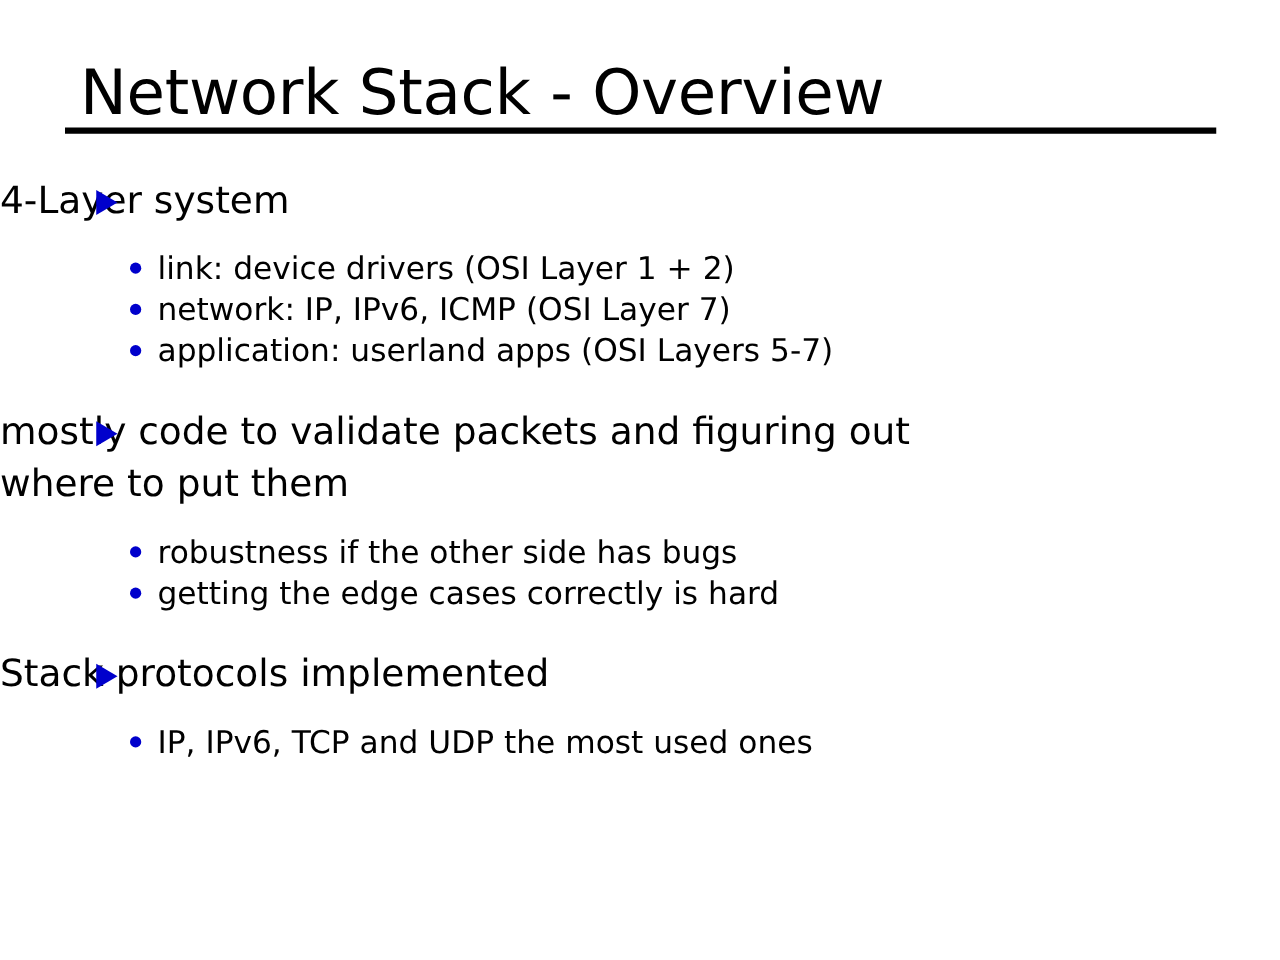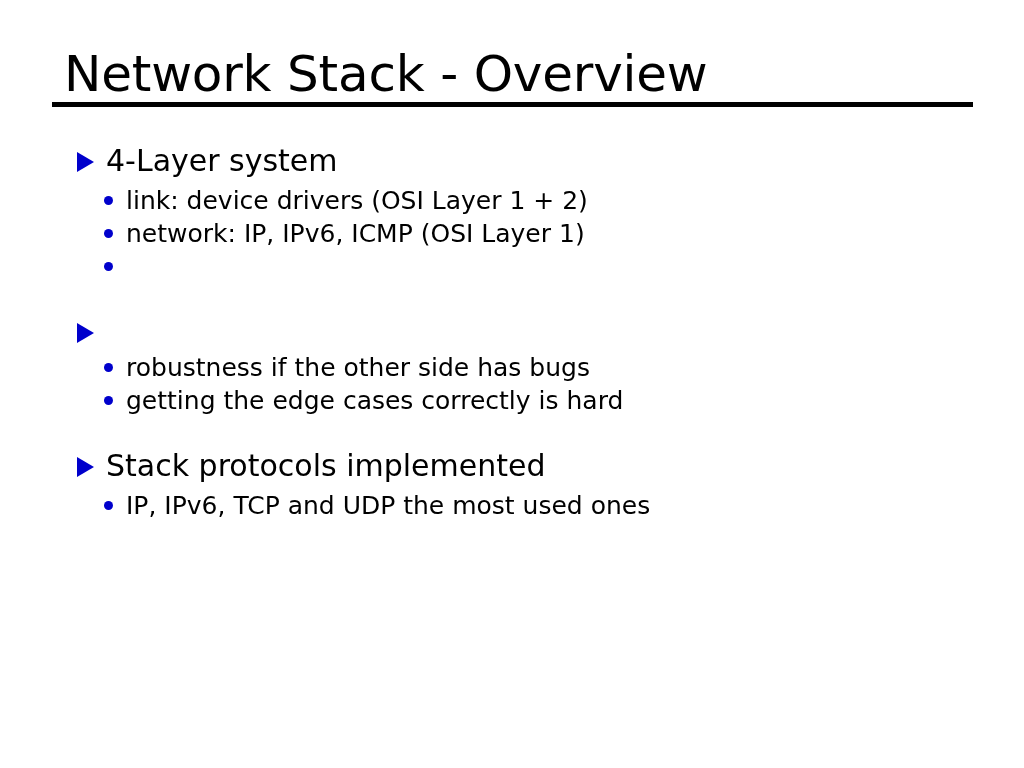--- a/index.html
+++ b/index.html
@@ -54,21 +54,20 @@
   .group {
     position: relative;
   }
   .group + .group {
     margin-top: 28px;
   }
 
   
   .l1-row {
     position: relative;
-    padding-left: 106px;
     padding-right: 60px;
     min-height: 38px;
   }
   .l1-text {
     font-size: 30px;
     line-height: 42px;
     color: #000000;
     display: block;
     max-width: 800px;
   }
@@ -105,21 +104,21 @@
     left: 104px;
     top: 12px;
     width: 9px;
     height: 9px;
     border-radius: 50%;
     background: #0000cc;
   }
 
   
   .group .l2-list {
-    margin-top: 2px;
+    margin-top: 16px;
   }
 </style>
 </head>
 <body>
 
 <div class="slide">
 
   <div class="slide-title">Network Stack - Overview</div>
 
   <div class="title-rule"></div>
@@ -131,31 +130,33 @@
         <span class="tri-bullet"></span>
         <span class="l1-text">4-Layer system</span>
       </div>
       <ul class="l2-list">
         <li class="l2-row">
           <span class="dot-bullet"></span>
           <span class="l2-text">link: device drivers (OSI Layer 1 + 2)</span>
         </li>
         <li class="l2-row">
           <span class="dot-bullet"></span>
-          <span class="l2-text">network: IP, IPv6, ICMP (OSI Layer 1)</span>
+          <span class="l2-text">network: IP, IPv6, ICMP (OSI Layer 7)</span>
         </li>
         <li class="l2-row">
           <span class="dot-bullet"></span>
+          <span class="l2-text">application: userland apps (OSI Layers 5-7)</span>
         </li>
       </ul>
     </div>
 
     <div class="group">
       <div class="l1-row">
         <span class="tri-bullet"></span>
+        <span class="l1-text">mostly code to validate packets and figuring out where to put them</span>
       </div>
       <ul class="l2-list">
         <li class="l2-row">
           <span class="dot-bullet"></span>
           <span class="l2-text">robustness if the other side has bugs</span>
         </li>
         <li class="l2-row">
           <span class="dot-bullet"></span>
           <span class="l2-text">getting the edge cases correctly is hard</span>
         </li>

